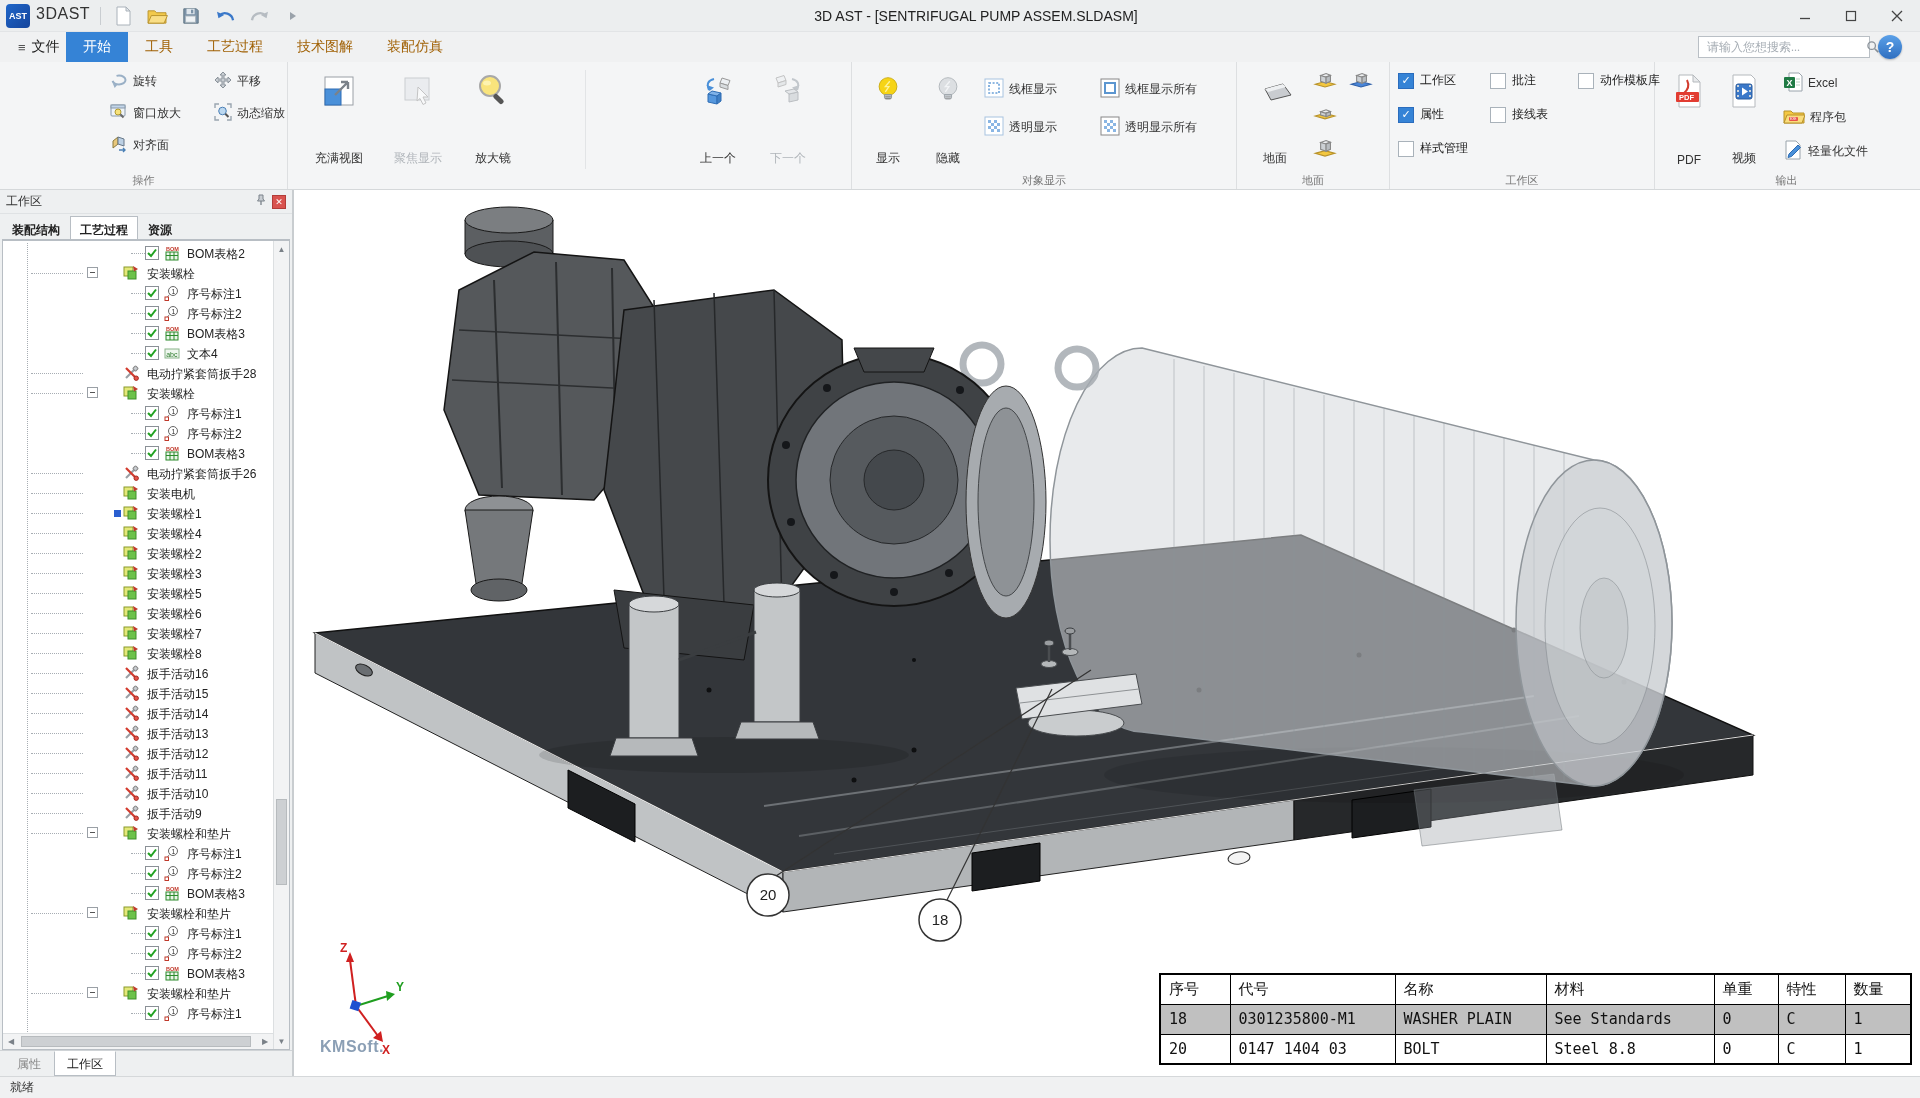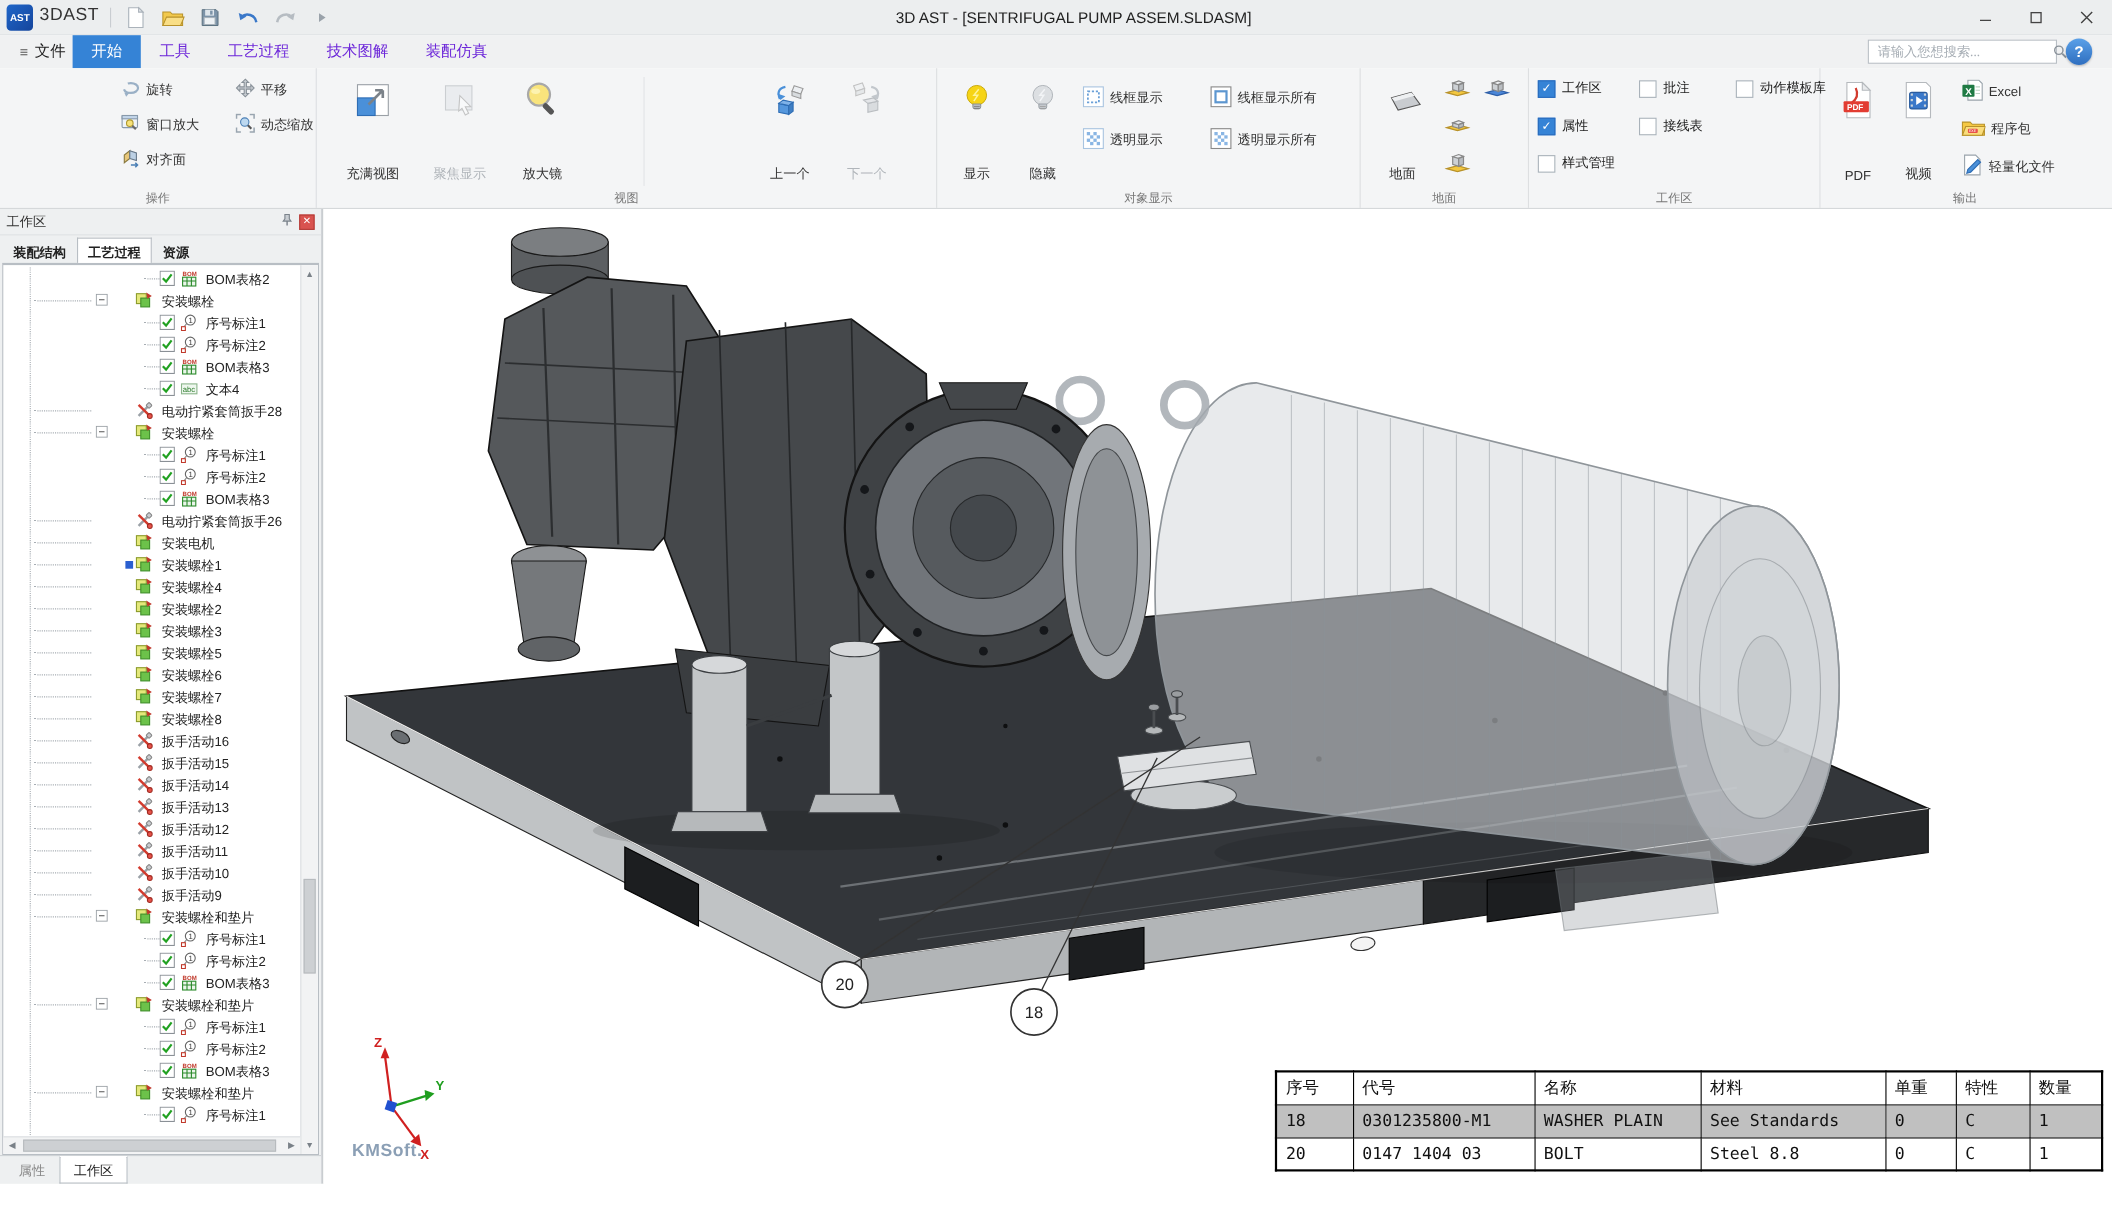--- a/index.html
+++ b/index.html
@@ -20,21 +20,21 @@
   .wtitle{position:absolute;left:0;right:0;top:0;height:32px;display:flex;align-items:center;justify-content:center;
           font-size:14px;color:#222;pointer-events:none;margin-left:32px;}
   .wctrls{position:absolute;right:0;top:0;height:32px;display:flex;}
   .wc{width:46px;height:32px;display:flex;align-items:center;justify-content:center;}
 
   
   .menubar{position:absolute;left:0;top:32px;width:1920px;height:30px;background:#f0f1f2;}
   .file-btn{position:absolute;left:8px;top:0;height:30px;display:flex;align-items:center;gap:6px;padding:0 10px;font-size:14px;}
   .hamb{font-size:13px;color:#555;}
   .menu-tabs{position:absolute;left:66px;top:0;height:30px;display:flex;}
-  .mtab{height:30px;display:flex;align-items:center;padding:0 17px;font-size:14px;color:#6d28d9;}
+  .mtab{height:30px;display:flex;align-items:center;padding:0 17px;font-size:14px;color:#a16207;}
   .mtab.active{background:#3583d6;color:#fff;}
   .searchbox{position:absolute;right:50px;top:4px;width:172px;height:22px;background:#fff;border:1px solid #b9bfc5;
              display:flex;align-items:center;}
   .searchbox input{flex:1;border:none;outline:none;font-size:12px;color:#3b82f6;padding:0 4px 0 8px;background:transparent;
                    font-family:Liberation Serif, serif;}
   .searchbox input::placeholder{color:#a6adb4;}
   .help-btn{position:absolute;right:18px;top:3px;width:24px;height:24px;border-radius:50%;
             background:linear-gradient(180deg,#5aa0e8,#2f6fc0);color:#fff;font-weight:bold;font-size:14px;
             display:flex;align-items:center;justify-content:center;box-shadow:0 1px 2px rgba(0,0,0,.25);}
 
@@ -291,21 +291,20 @@
               </g>
               <path d="M22 6 Q31 8 27 17" fill="none" stroke="#9aa2aa" stroke-width="2"></path>
               <path d="M29.5 12 l-3 6 l-4.5 -3.5 Z" fill="#9aa2aa"></path>
               <g stroke="#8a9096">
                 <path d="M19 21 l9 -2 l0 8 l-9 2 Z" fill="#c3c8cd"></path>
                 <path d="M19 21 l-4 -3 l9 -2 l4 3 Z" fill="#d7dbdf"></path>
               </g>
             </svg></span>
         <span class="blab">下一个</span>
       </div>
-      <div class="glabel">视图</div>
     </div>
 
     <div class="rgroup" style="left:852px;width:385px;">
       <div class="rbig" style="left:8px;width:56px;">
         <span><svg width="32" height="36" viewBox="0 0 36 36">
               <circle cx="18" cy="13" r="10" fill="#f6d416" stroke="#c9a90c"></circle>
               <path d="M20 7 l-5 6 h4 l-4 6" stroke="#fdf39a" stroke-width="1.5" fill="none"></path>
               <path d="M14 22 h8 v3 a2 2 0 0 1 -2 2 h-4 a2 2 0 0 1 -2 -2 Z" fill="#b9bec3" stroke="#8a9095"></path>
               <path d="M15 24.5 h6 M15 26.5 h6" stroke="#777" stroke-width="0.8"></path>
             </svg></span>
@@ -1196,13 +1195,16 @@
                 <td>1</td>
               </tr>
             </tbody>
         </table>
       </div>
 
       <span class="kmsoft">KMSoft.</span>
     </div>
   </div>
 
+  <div class="statusbar">
+    <span>就绪</span>
+  </div>
 </div>
 
 </body></html>

